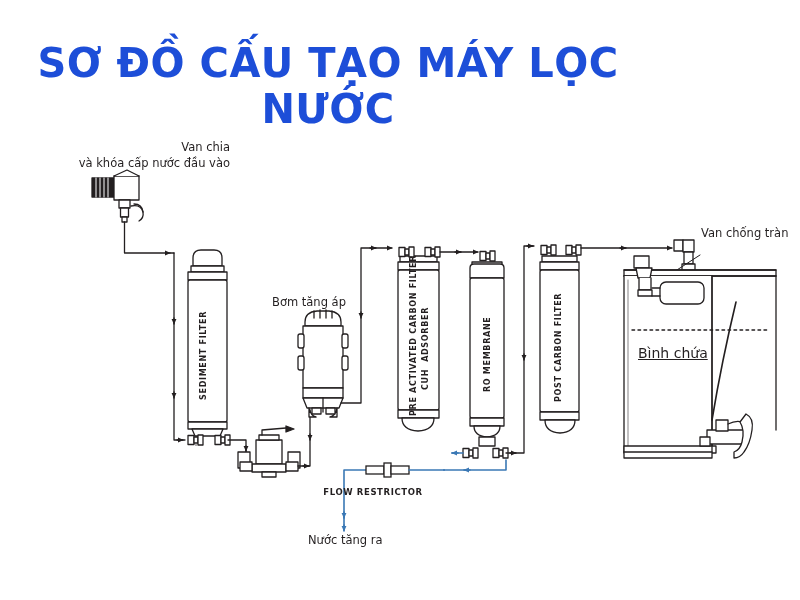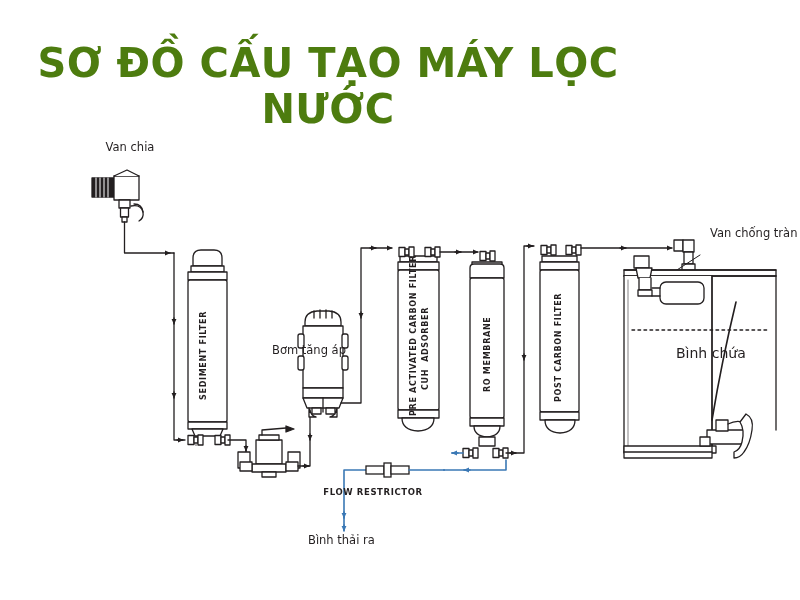--- a/index.html
+++ b/index.html
@@ -23,32 +23,32 @@
   }
   .page-title {
     position: absolute;
     top: 40px;
     left: 0;
     width: 656px;
     text-align: center;
     font-size: 40px;
     font-weight: 700;
     letter-spacing: 0.5px;
-    color: #4d7c0f;
+    color: #1d4ed8;
     font-family: "DejaVu Sans", "Liberation Sans", sans-serif;
   }
   .vn-label {
     position: absolute;
     font-size: 11.5px;
     color: #231f20;
     line-height: 1.35;
     white-space: nowrap;
     font-family: "DejaVu Sans", "Liberation Sans", sans-serif;
   }
-  .vn-label.center { text-align: center; }
+  .vn-label.center { text-align: right; }
   .cap-label {
     position: absolute;
     font-size: 8.5px;
     font-weight: 700;
     letter-spacing: 0.6px;
     color: #231f20;
     text-align: center;
     line-height: 1.25;
     white-space: nowrap;
     font-family: "DejaVu Sans", "Liberation Sans", sans-serif;
@@ -328,35 +328,36 @@
       <rect x="391" y="466" width="18" height="8"></rect>
     </g>
 
     <g fill="none" stroke="#3a78b5" stroke-width="1.6" stroke-linecap="round">
       <path d="M409 470 L444 470"></path>
     </g>
   </svg>
 
   <div class="vn-label center" style="left:30px; top:140px; width:200px;">
     <div>Van chia</div>
+    <div>và khóa cấp nước đầu vào</div>
   </div>
 
   <div class="vert-cap" style="left:199px; top:300px; height:110px;">SEDIMENT FILTER</div>
 
-  <div class="vn-label" style="left:272px; top:295px;margin-top:48px;">Bơm tăng áp</div>
+  <div class="vn-label" style="left:272px; top:295px;">Bơm tăng áp</div>
 
   <div class="vert-cap" style="left:409px; top:290px; height:126px;">PRE ACTIVATED CARBON FILTER</div>
   <div class="vert-cap" style="left:421px; top:316px; height:74px;">CUH  ADSORBER</div>
 
   <div class="vert-cap" style="left:483px; top:318px; height:74px;">RO MEMBRANE</div>
 
   <div class="vert-cap" style="left:554px; top:306px; height:96px;">POST CARBON FILTER</div>
 
 
   <div class="cap-label" style="left:298px; top:487px; width:150px;">FLOW RESTRICTOR</div>
 
-  <div class="vn-label" style="left:308px; top:533px;">Bình thải ra</div>
-
-  <div class="vn-label" style="left:701px; top:226px;margin-left:9px;">Van chống tràn</div>
-
-  <div class="tank-label" style="left:676px; top:345px;">Bình chứa</div>
+  <div class="vn-label" style="left:308px; top:533px;">Nước tăng ra</div>
+
+  <div class="vn-label" style="left:701px; top:226px;">Van chống tràn</div>
+
+  <div class="tank-label" style="left:638px; top:345px;text-decoration:underline;">Bình chứa</div>
 
 </div>
 
 </body></html>

